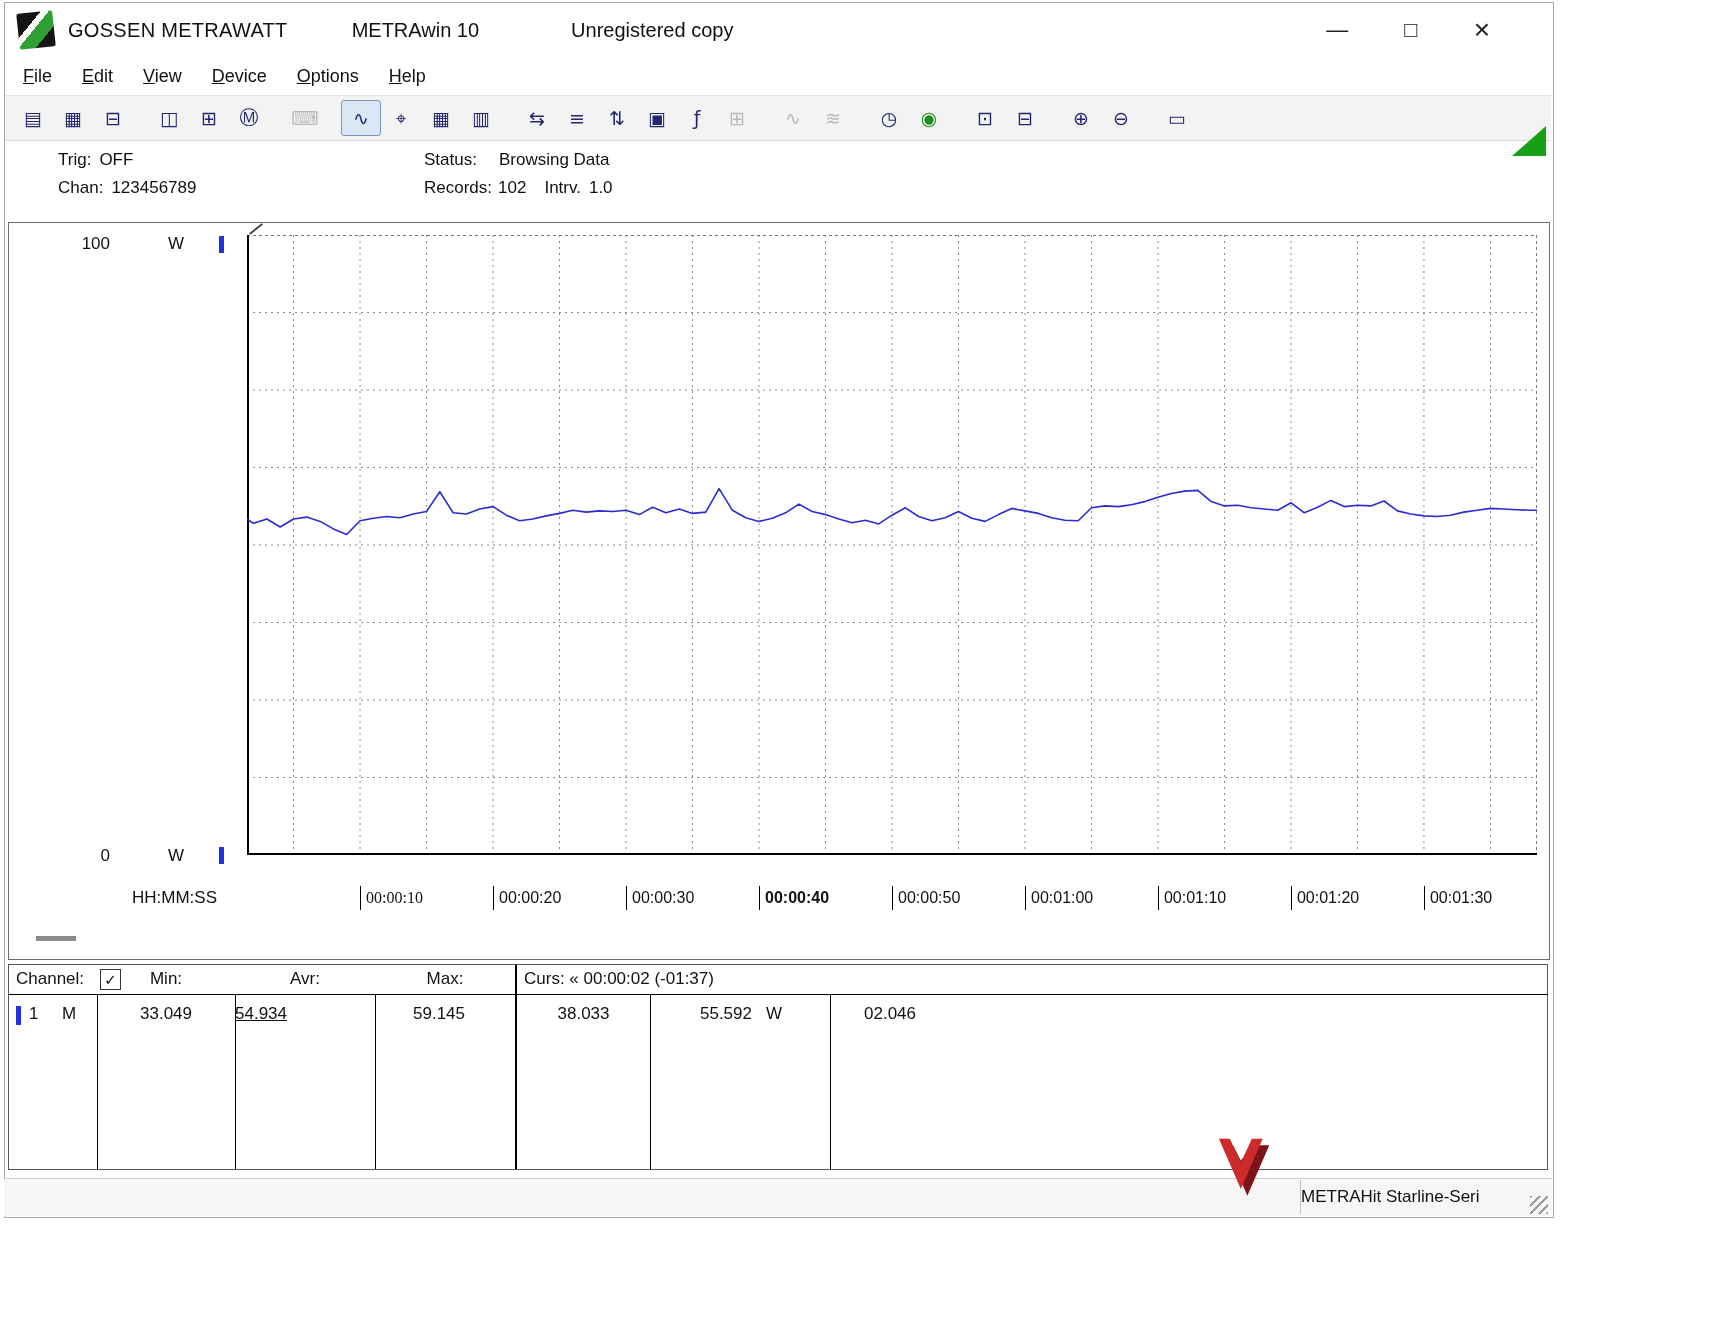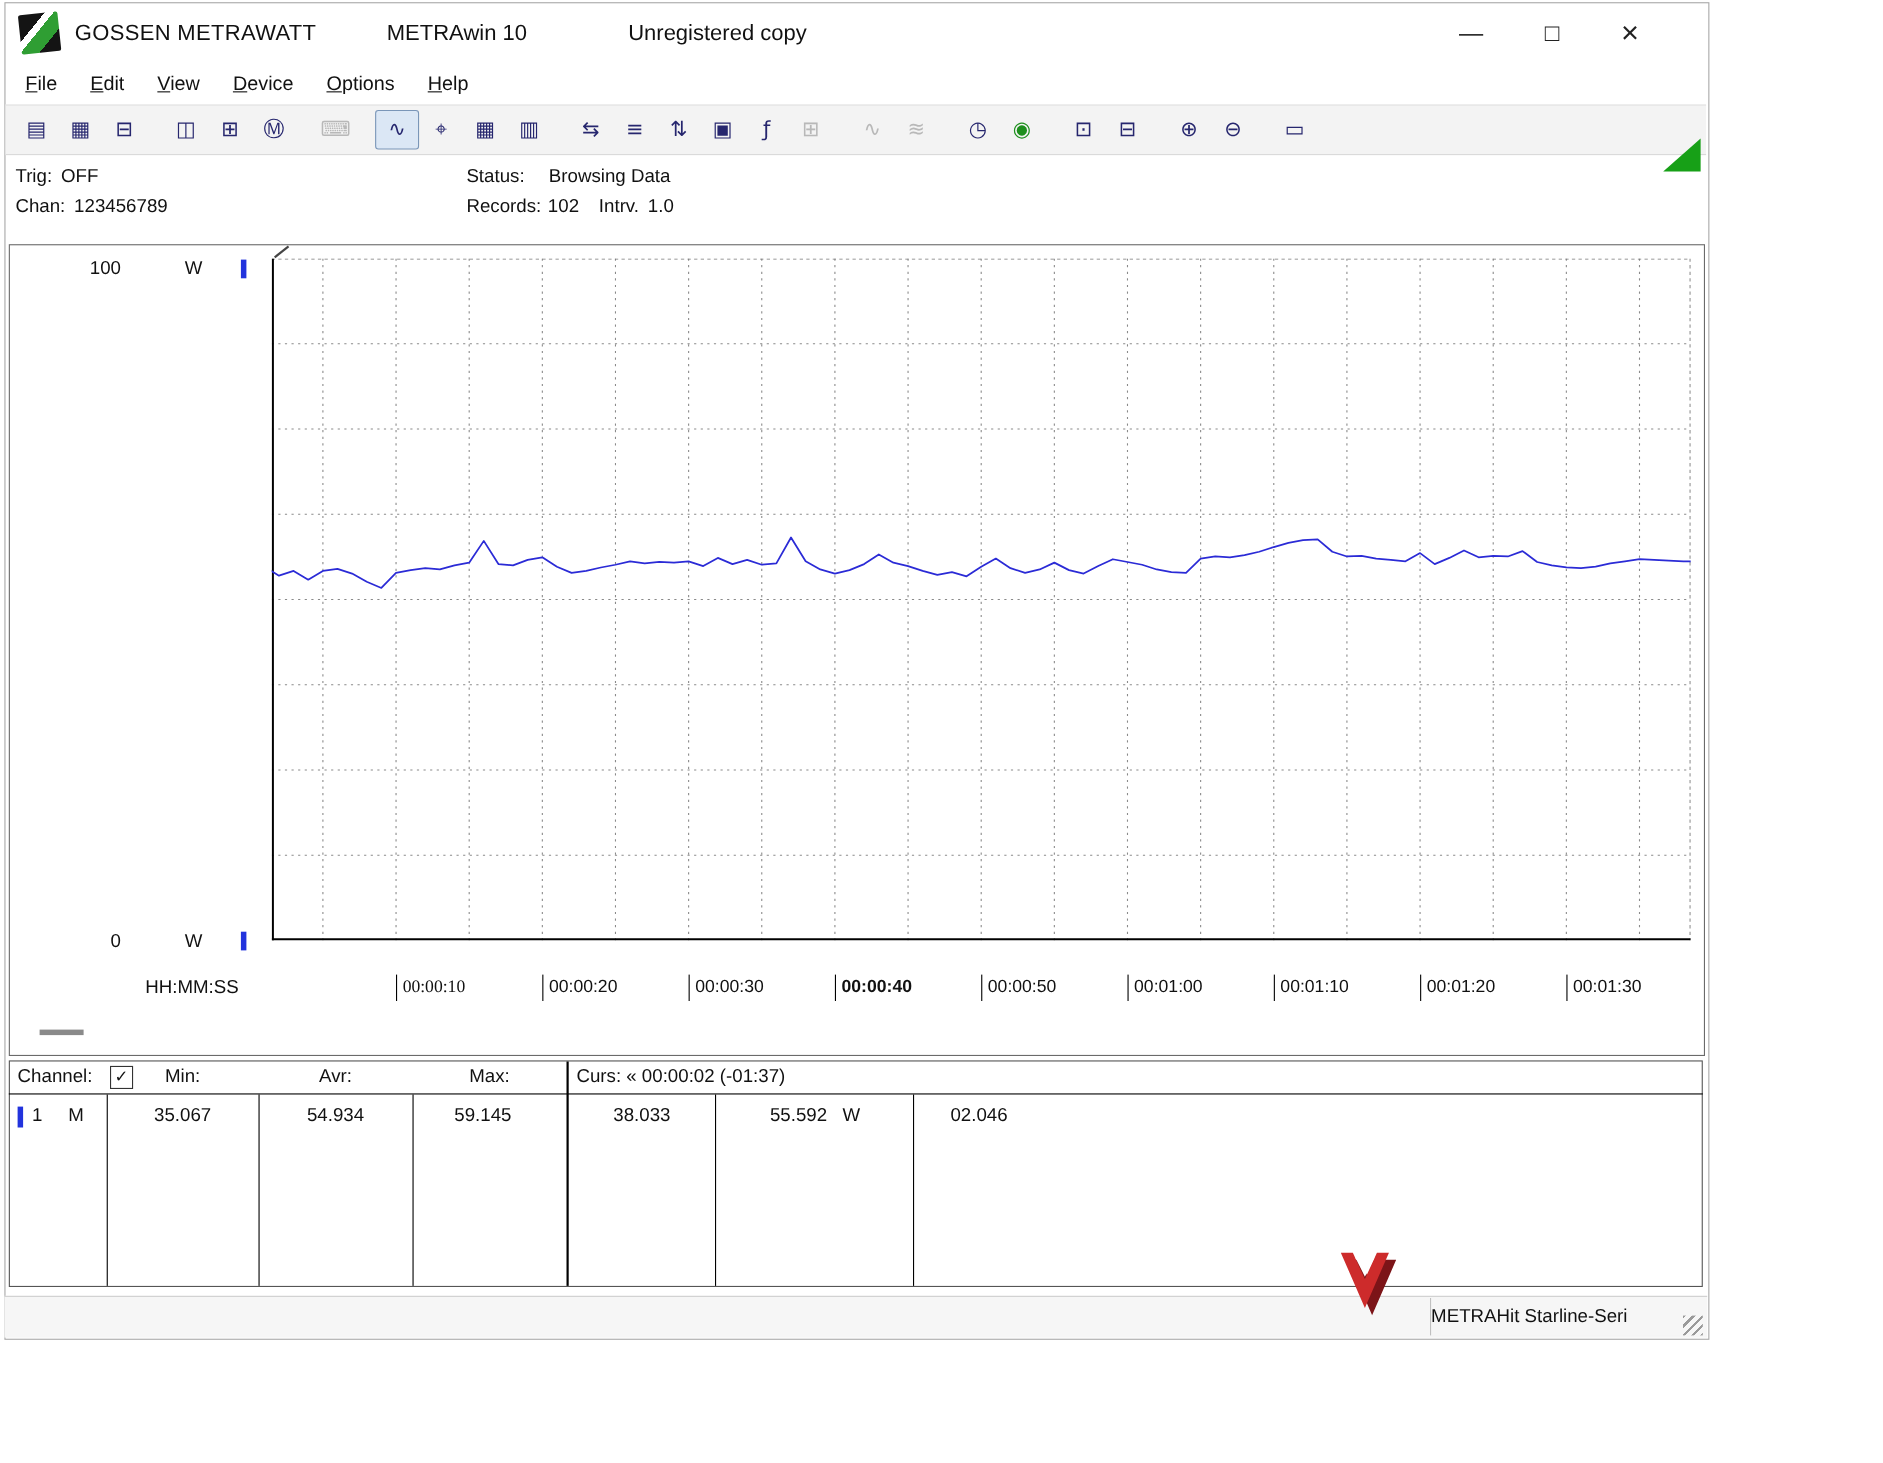--- a/index.html
+++ b/index.html
@@ -32,21 +32,21 @@
   .tbtn{width:38px;height:34px;display:flex;align-items:center;justify-content:center;
     border:1px solid transparent;border-radius:3px;font-family:"DejaVu Sans",sans-serif;
     font-size:19px;color:#26266e;flex:0 0 auto;}
   .tbtn.pressed{background:var(--pressed_bg,#dbe7f5);border-color:#7a96b8;}
   .tbtn.disabled{color:#b8b8b8;}
   .tbtn.gap{margin-left:16px;}
   .green-triangle{left:1512px;top:126px;width:0;height:0;
     border-left:34px solid transparent;border-bottom:30px solid var(--triangle_green,#17a017);}
   
   .info{font-size:17px;}
-  .info .lbl{margin-right:8px;}
+  .info .lbl{margin-right:8px;margin-left:44px;}
   .trig-line{left:14px;top:150px;}
   .chan-line{left:14px;top:178px;}
   .status-line{left:424px;top:150px;}
   .records-line{left:424px;top:178px;}
   .status-line .val{margin-left:22px;}
   .records-line .v1{margin-left:6px;}
   .records-line .v2{margin-left:18px;}
   .records-line .v3{margin-left:8px;}
   
   .chart-panel{left:8px;top:222px;width:1540px;height:736px;border:1px solid #6a6a6a;background:#fff;}
@@ -80,21 +80,21 @@
   .checkbox{left:100px;top:969px;width:19px;height:19px;border:1.5px solid #333;background:#fff;
     display:flex;align-items:center;justify-content:center;font-size:15px;line-height:15px;}
   .h-min{left:97px;top:969px;width:138px;text-align:center;}
   .h-avr{left:235px;top:969px;width:140px;text-align:center;}
   .h-max{left:375px;top:969px;width:140px;text-align:center;}
   .h-curs{left:524px;top:969px;}
   .row-marker{left:16px;top:1006px;width:5px;height:19px;background:var(--marker_blue,#2233dd);}
   .r-num{left:29px;top:1004px;}
   .r-mode{left:62px;top:1004px;}
   .r-min{left:97px;top:1004px;width:138px;text-align:center;}
-  .r-avr{left:235px;top:1004px;width:140px;text-align:center;}
+  .r-avr{left:235px;top:1004px;width:140px;text-align:left;text-decoration:underline;}
   .r-max{left:375px;top:1004px;width:128px;text-align:center;}
   .r-c1{left:517px;top:1004px;width:133px;text-align:center;}
   .r-c2{left:652px;top:1004px;width:178px;text-align:center;}
   .r-c2 .unit{margin-left:14px;}
   .r-delta{left:864px;top:1004px;}
   
   .statusbar{left:4px;top:1178px;width:1548px;height:38px;background:#f6f6f6;border-top:1px solid #cfcfcf;box-sizing:border-box;}
   .device-cell{left:1300px;top:1180px;width:228px;height:34px;border-left:1px solid #c0c0c0;
     display:flex;align-items:center;font-size:17px;background:#f6f6f6;box-sizing:border-box;}
   .grip{left:1530px;top:1196px;width:18px;height:18px;
@@ -297,21 +297,21 @@
     <span>✓</span>
   </span>
 <span class="abs tcell h-min">Min:</span>
 <span class="abs tcell h-avr">Avr:</span>
 <span class="abs tcell h-max">Max:</span>
 <span class="abs tcell h-curs">Curs: « 00:00:02 (-01:37)</span>
 
 <div class="abs row-marker"></div>
 <span class="abs tcell r-num">1</span>
 <span class="abs tcell r-mode">M</span>
-<span class="abs tcell r-min">35.067</span>
+<span class="abs tcell r-min">33.049</span>
 <span class="abs tcell r-avr">54.934</span>
 <span class="abs tcell r-max">59.145</span>
 <span class="abs tcell r-c1">38.033</span>
 <span class="abs tcell r-c2"><span>55.592</span><span class="unit">W</span></span>
 <span class="abs tcell r-delta">02.046</span>
 
 <div class="abs statusbar"></div>
 <div class="abs device-cell">
     <span>METRAHit Starline-Seri</span>
   </div>

